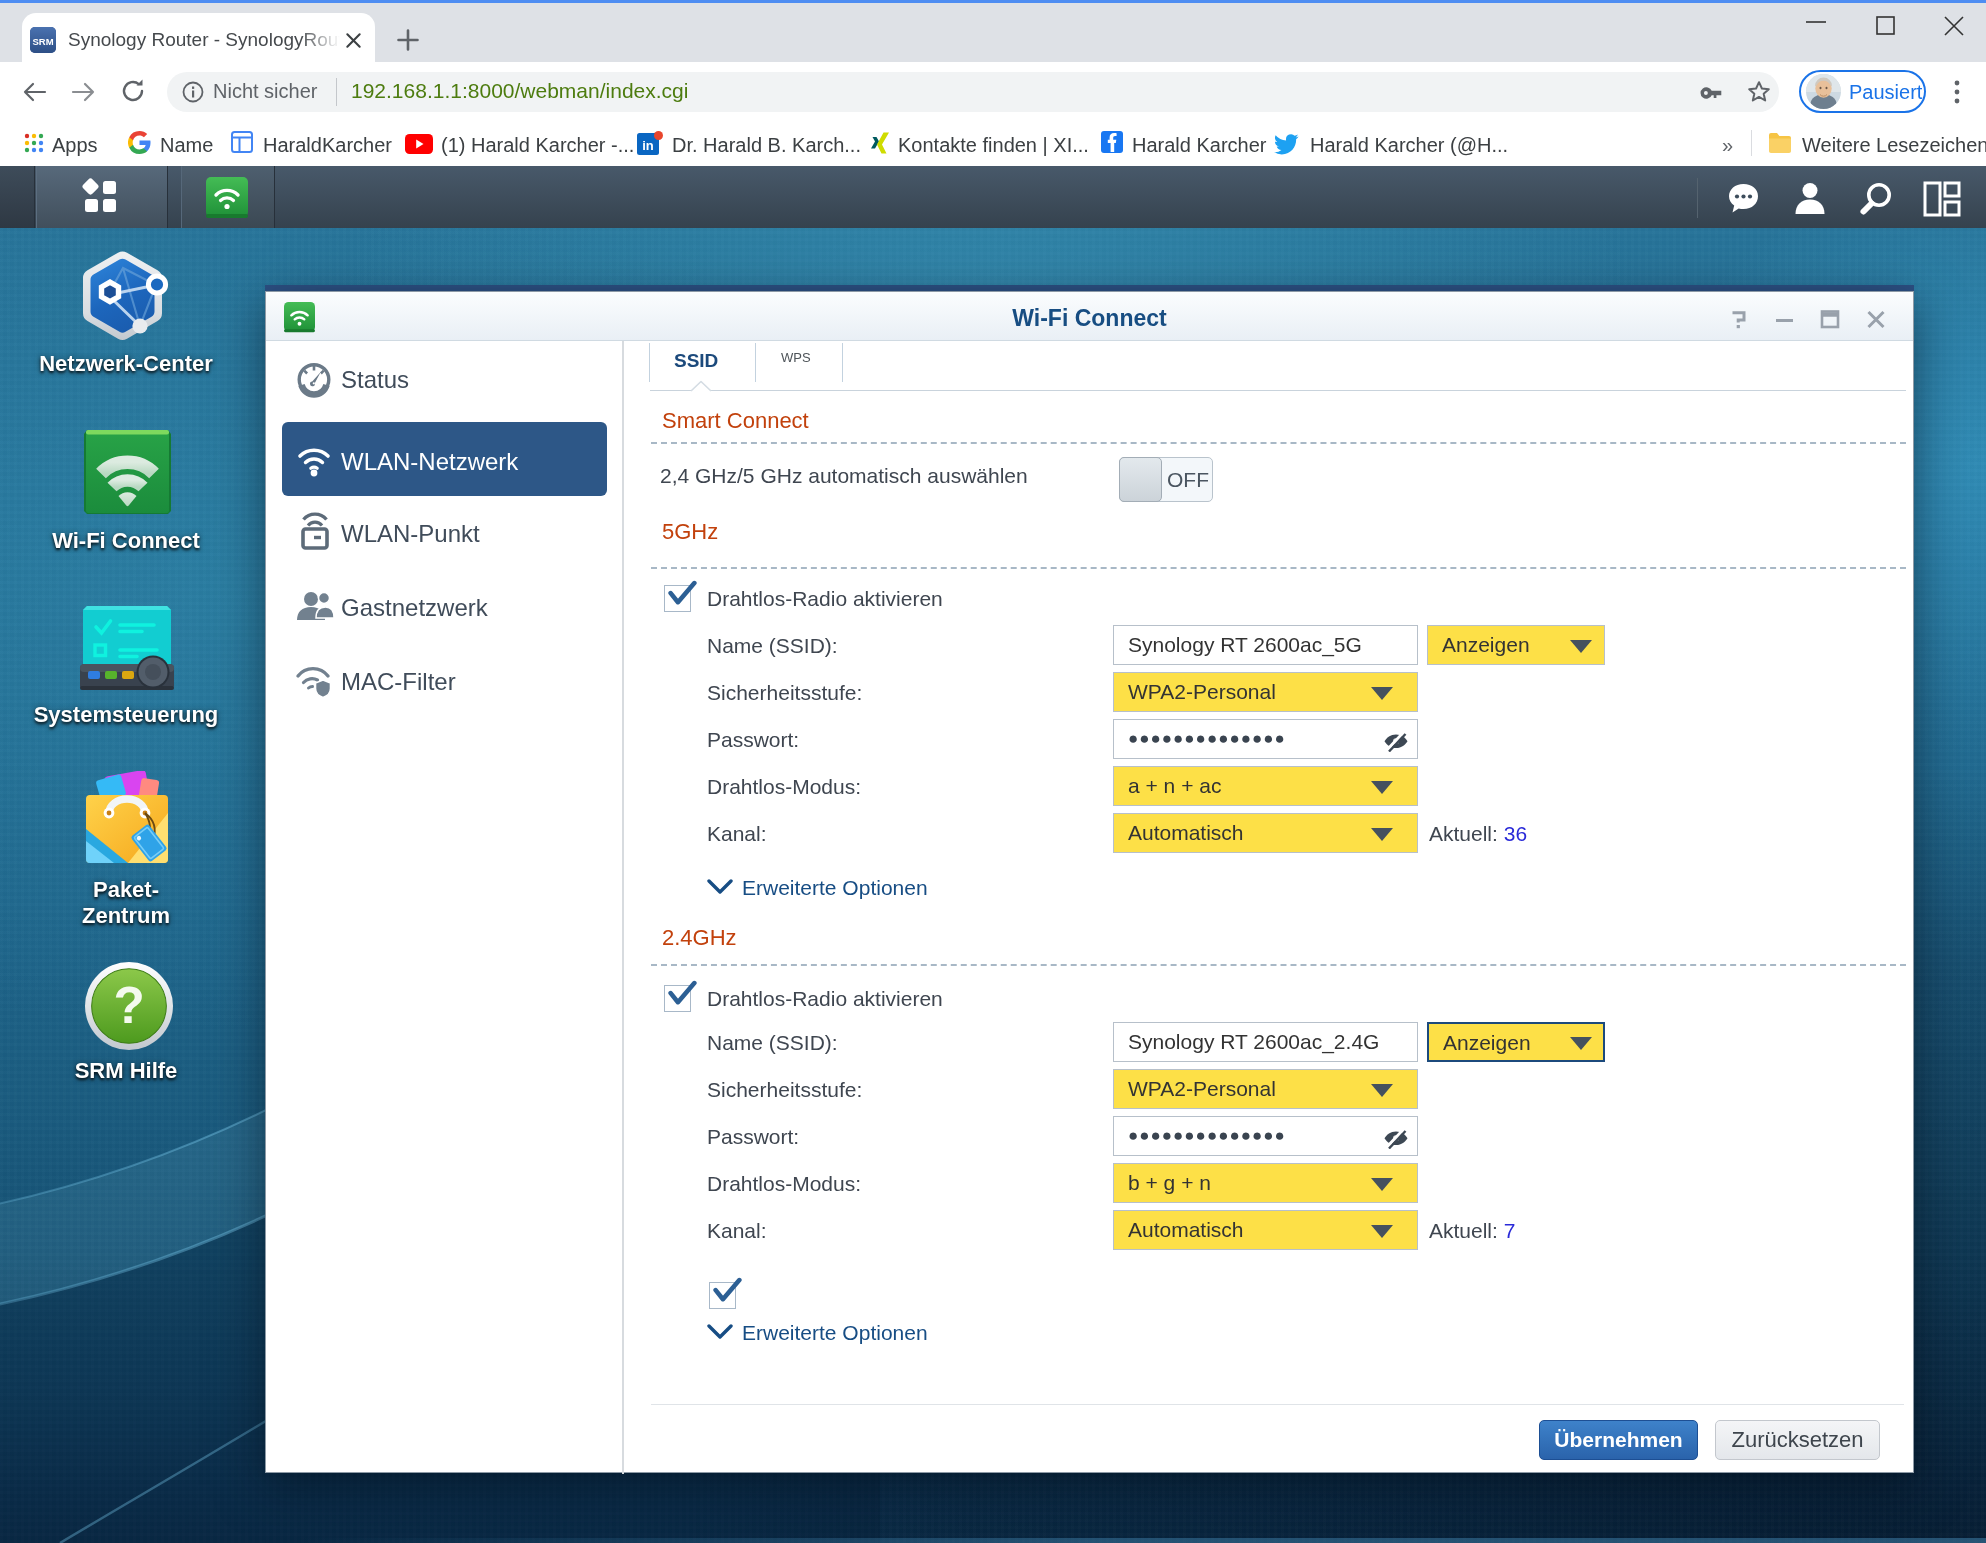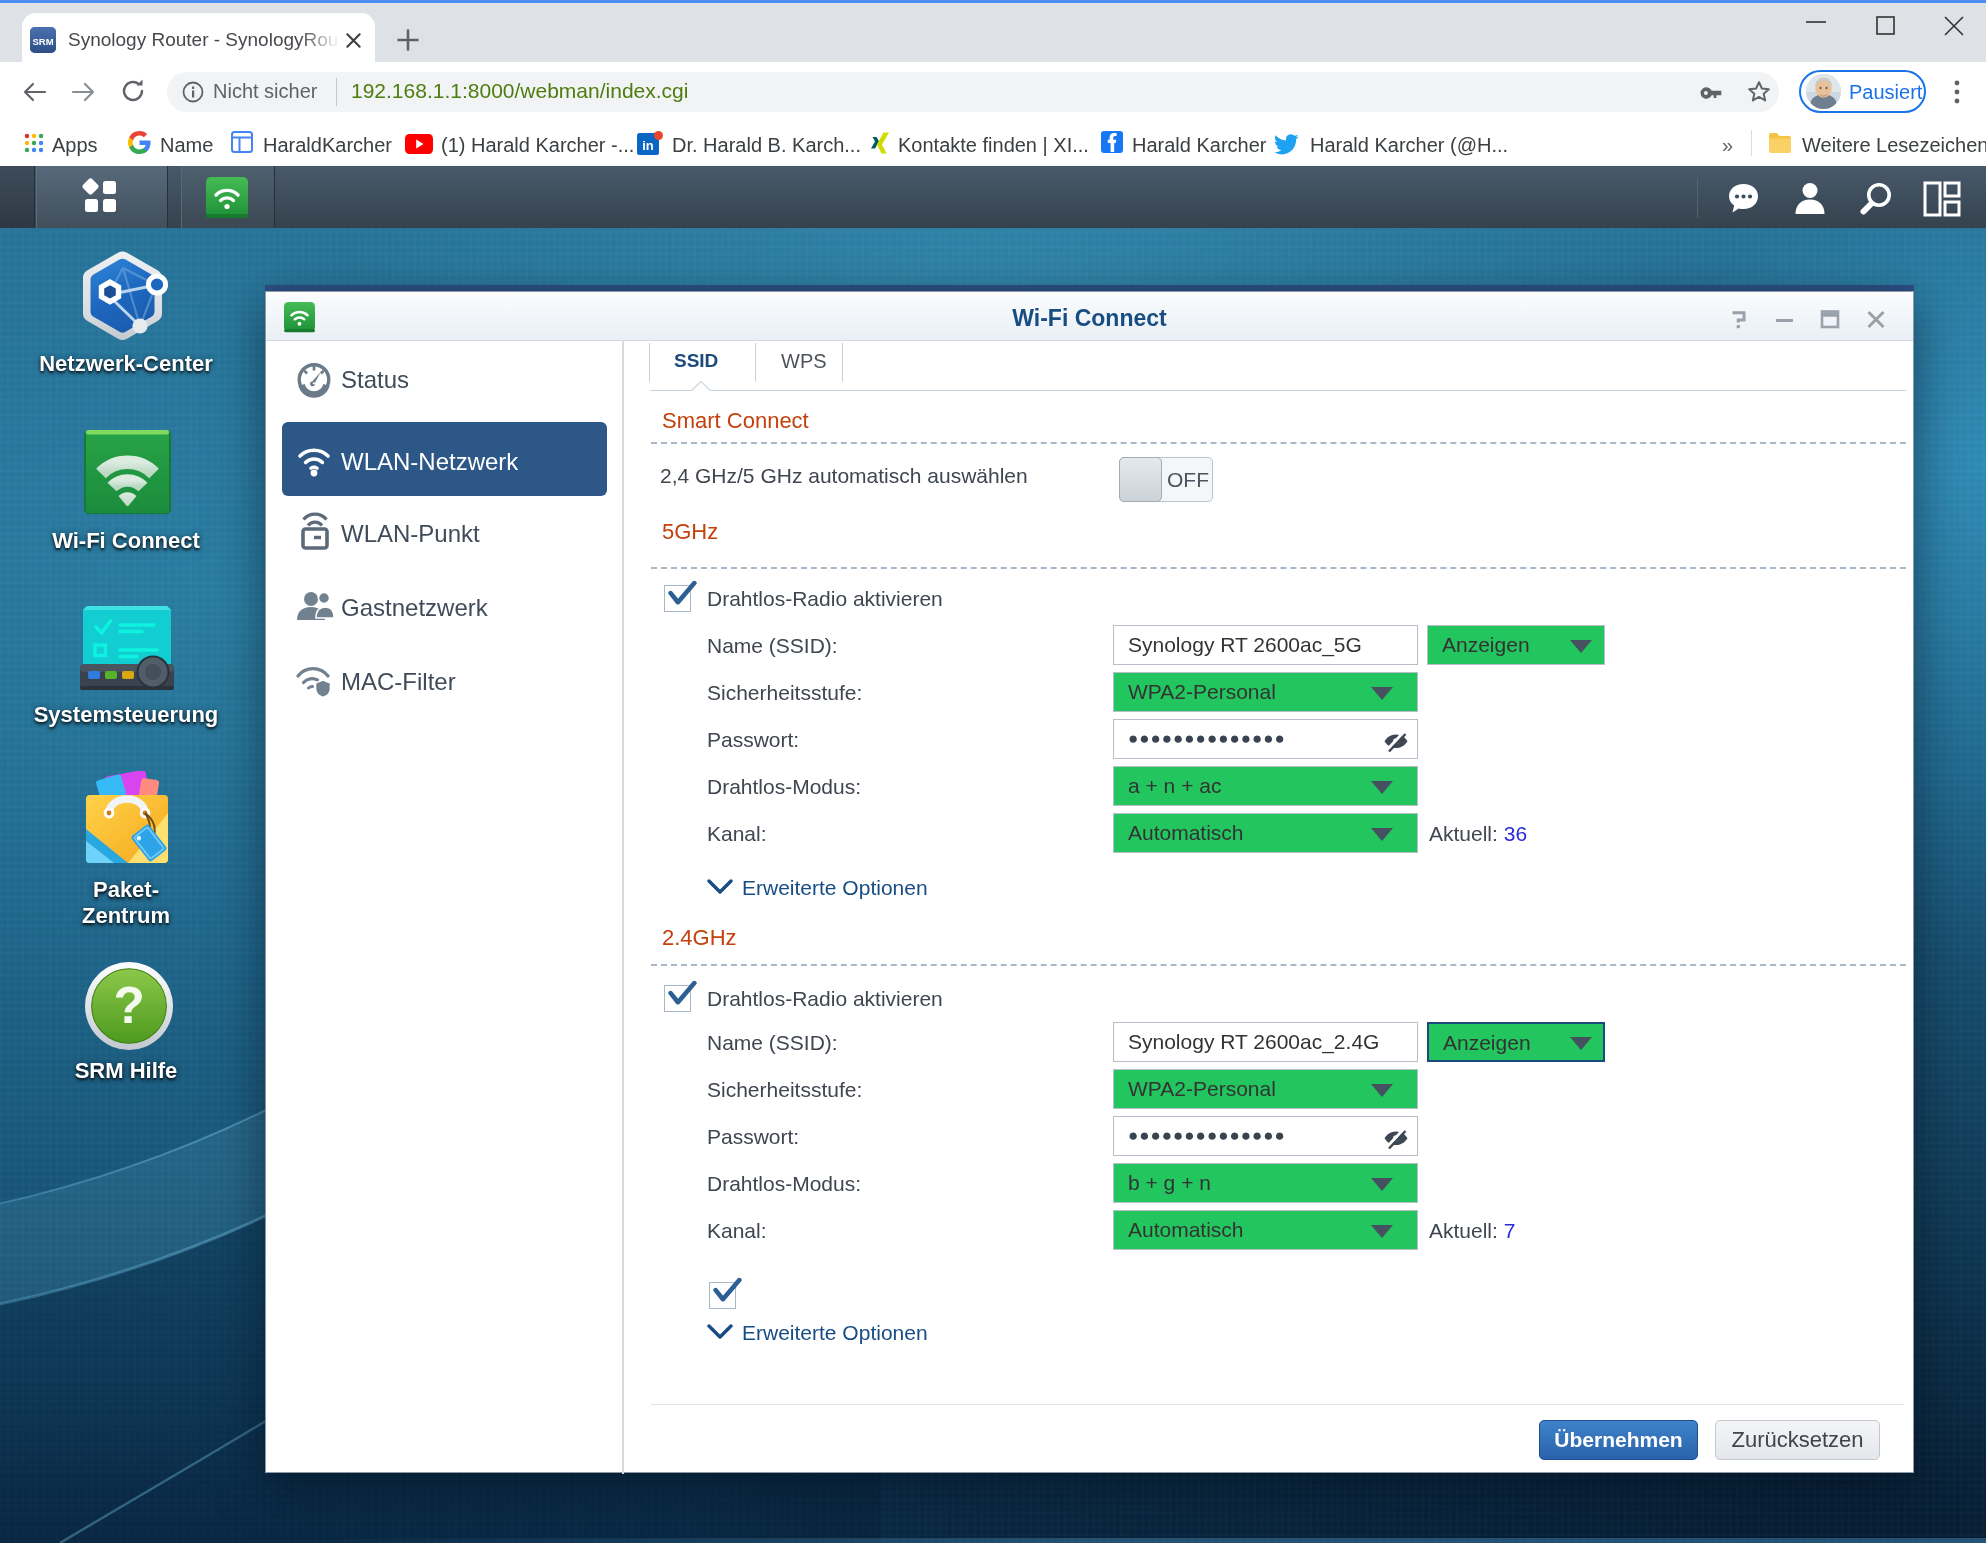--- a/index.html
+++ b/index.html
@@ -46,21 +46,21 @@
 #wtitle { left:0; top:0; width:1647px; height:49px; background:linear-gradient(#fbfdfe,#e9eff5); border-bottom:1px solid #d0dae2; }
 #wtitletext { left:0; top:13px; width:1647px; text-align:center; font-size:23px; font-weight:bold; color:#174d82; }
 #sidebar-sel { left:16px; top:130px; width:325px; height:74px; background:#2d5787; border-radius:6px; }
 #vdivider { left:356px; top:49px; width:2px; height:1133px; background:#d7dbdf; }
 #tabline { left:384px; top:98px; width:1256px; height:1px; background:#c9d3dc; }
 .wtab-sep { position:absolute; width:1px; background:#c3d2df; top:51px; height:39px; }
 .dashed { position:absolute; height:0; border-top:2px dashed #a8b8c6; }
 .heading { position:absolute; font-size:22px; color:#c2410c; }
 .flabel { position:absolute; font-size:21px; color:#3f4650; }
 .finput { position:absolute; width:305px; height:40px; background:#fff; border:1px solid #b7c0ca; font-size:21px; color:#333; line-height:38px; padding-left:14px; }
-.fsel { position:absolute; width:305px; height:40px; background:#22c55e; border:1px solid #b7c0ca; font-size:21px; color:#333; line-height:38px; padding-left:14px; }
+.fsel { position:absolute; width:305px; height:40px; background:#fde047; border:1px solid #b7c0ca; font-size:21px; color:#333; line-height:38px; padding-left:14px; }
 .arrow-down { position:absolute; width:0; height:0; border-left:11px solid transparent; border-right:11px solid transparent; border-top:13px solid #45515e; }
 .cbox { position:absolute; width:27px; height:27px; background:#fff; border:1.5px solid #a8b8c8; }
 .link { position:absolute; font-size:21px; color:#174d84; }
 </style>
 </head>
 <body>
 <div id="root">
 
   <div class="abs" id="topline"></div>
   <div class="abs" id="tabbar"></div>
@@ -473,21 +473,21 @@
     <div class="abs" id="tabline"></div>
 
     <svg class="abs" style="left:417px;top:88px" width="36" height="14" viewBox="0 0 36 14">
         <rect x="8.5" y="9.5" width="19" height="4" fill="#fff"></rect>
         <path d="M8 11 L18 1.5 L28 11" fill="#fff" stroke="#d4dce3" stroke-width="1.6" stroke-linejoin="round"></path>
       </svg>
     <div class="abs wtab-sep" style="left:383px"></div>
     <div class="abs wtab-sep" style="left:489px"></div>
     <div class="abs wtab-sep" style="left:576px"></div>
     <div class="abs" style="left:408px;top:58px;font-size:19px;font-weight:bold;color:#1c4a7c">SSID</div>
-    <div class="abs" style="left:515px;top:58px;font-size:20px;color:#4e5459">WPS</div>
+    <div class="abs" style="left:515px;top:58px;font-size:13px;color:#4e5459">WPS</div>
 
     <div class="heading" style="left:396px;top:116px">Smart Connect</div>
     <div class="dashed" style="left:385px;top:150px;width:1255px"></div>
     <div class="flabel" style="left:394px;top:172px">2,4 GHz/5 GHz automatisch auswählen</div>
     <div class="abs" style="left:853px;top:165px;width:94px;height:45px;border:1px solid #b9c3cc;border-radius:5px;background:#f3f7fa"></div>
     <div class="abs" style="left:853px;top:165px;width:43px;height:45px;border:1px solid #a3adb6;border-radius:5px;background:linear-gradient(#e3e9ed,#ccd3d9)"></div>
     <div class="abs" style="left:901px;top:176px;font-size:21px;color:#4a5560">OFF</div>
 
     <div class="heading" style="left:396px;top:227px">5GHz</div>
     <div class="dashed" style="left:385px;top:275px;width:1255px"></div>

